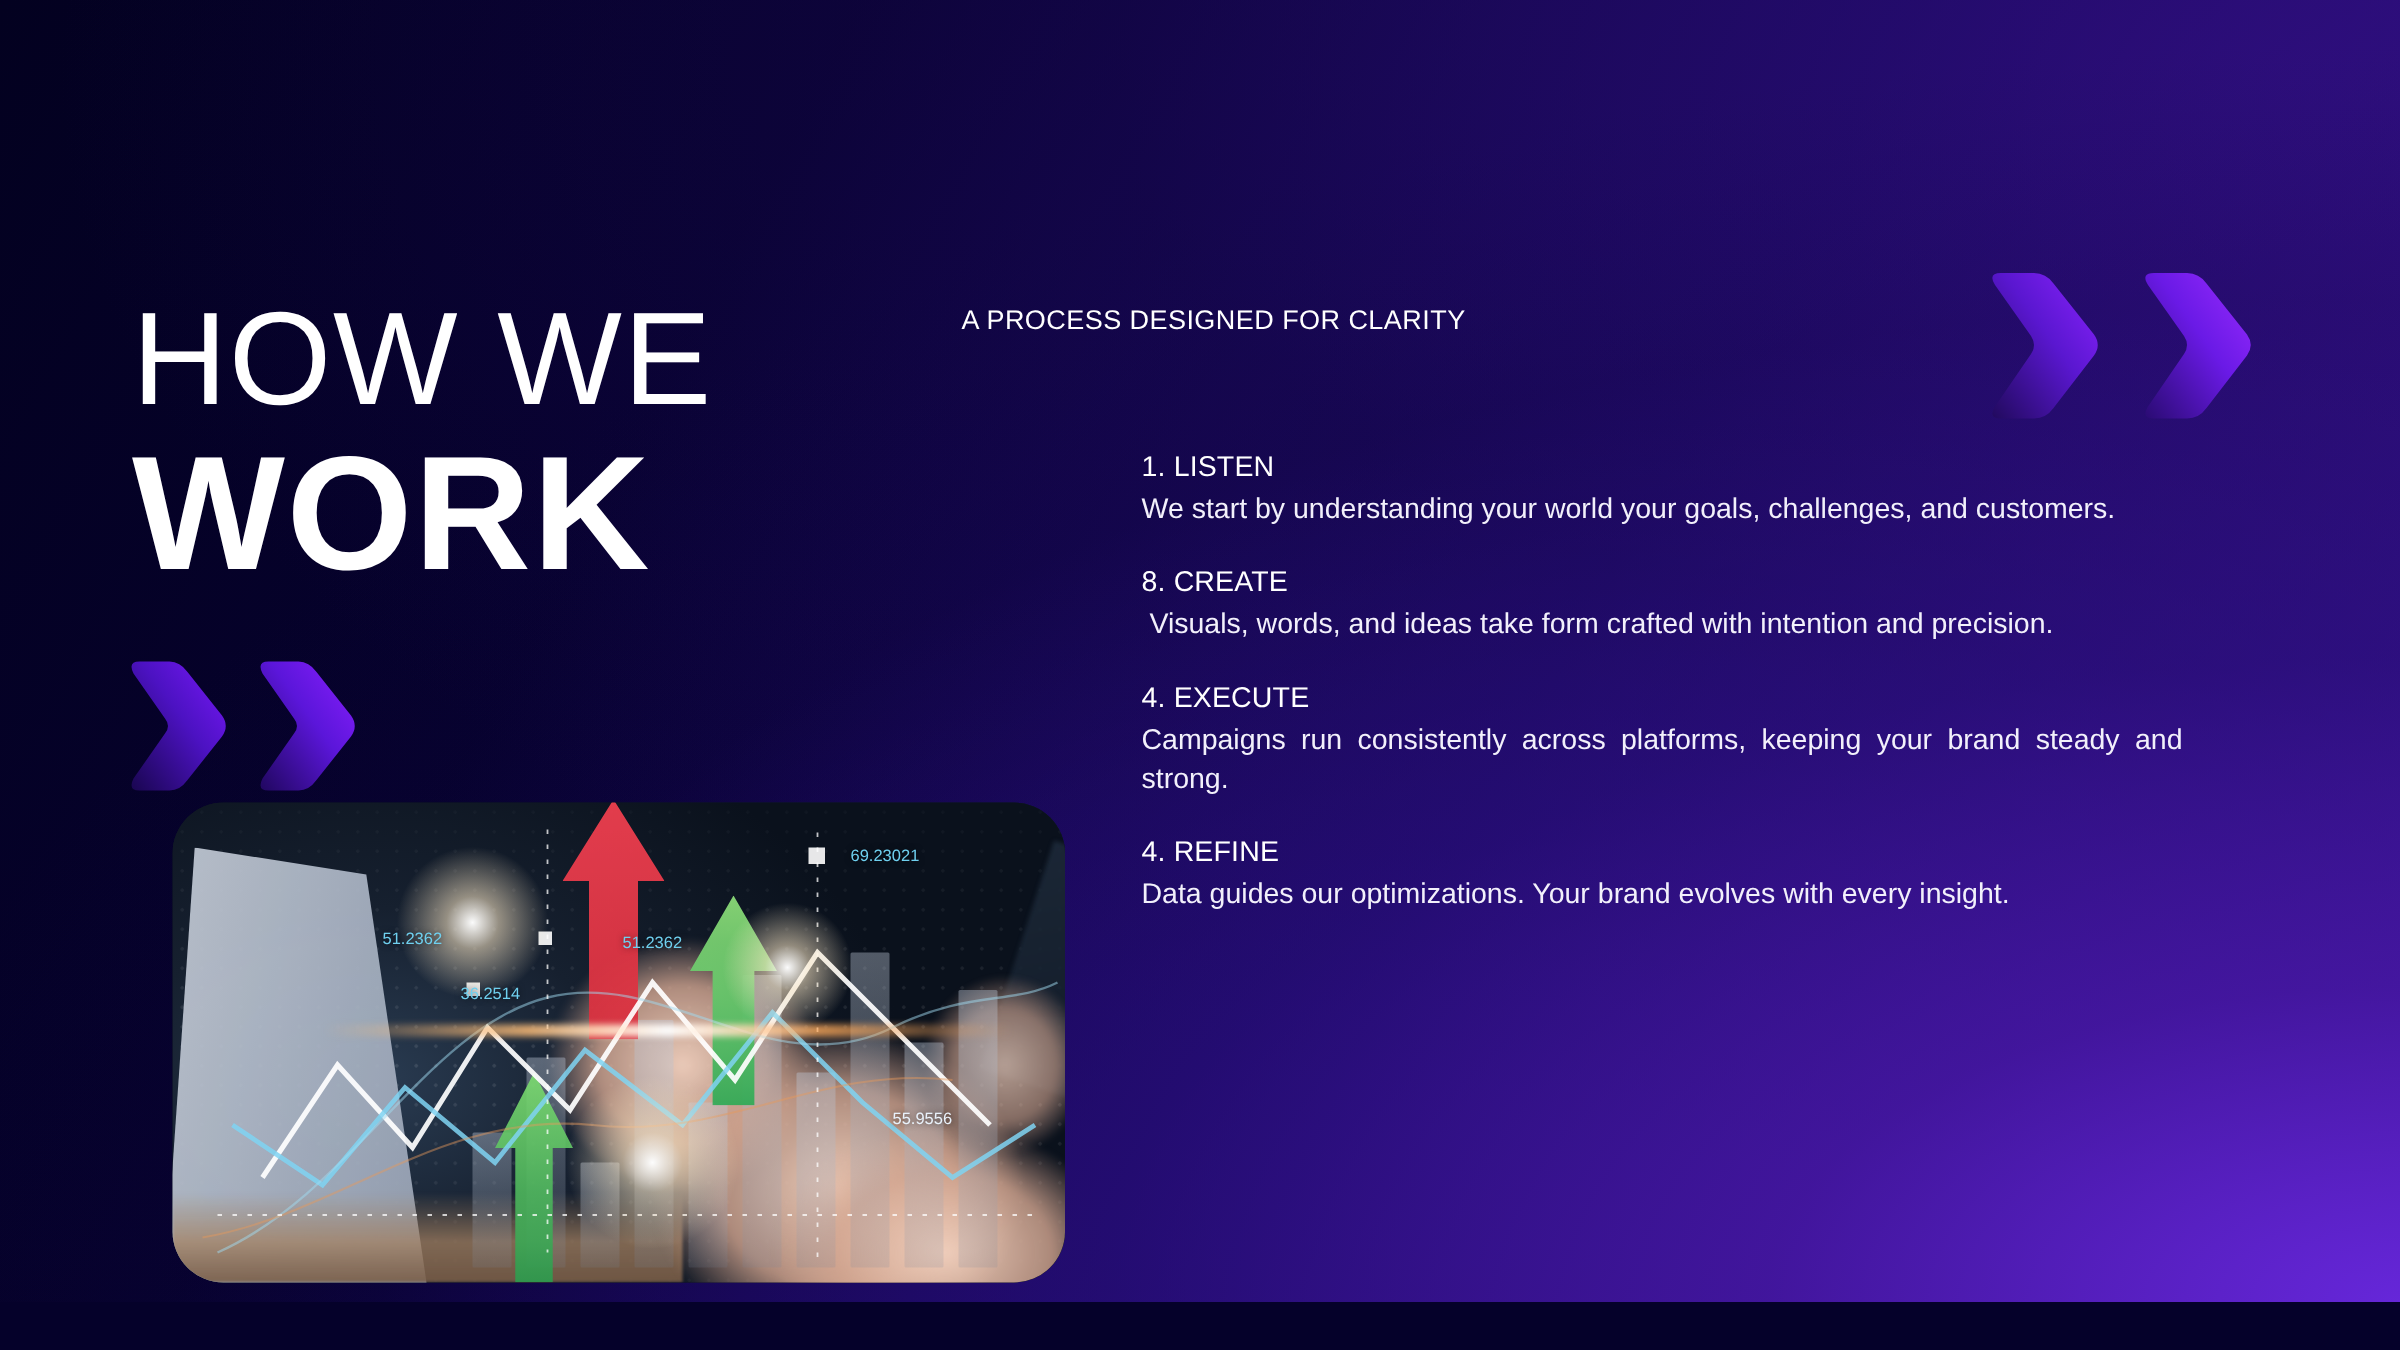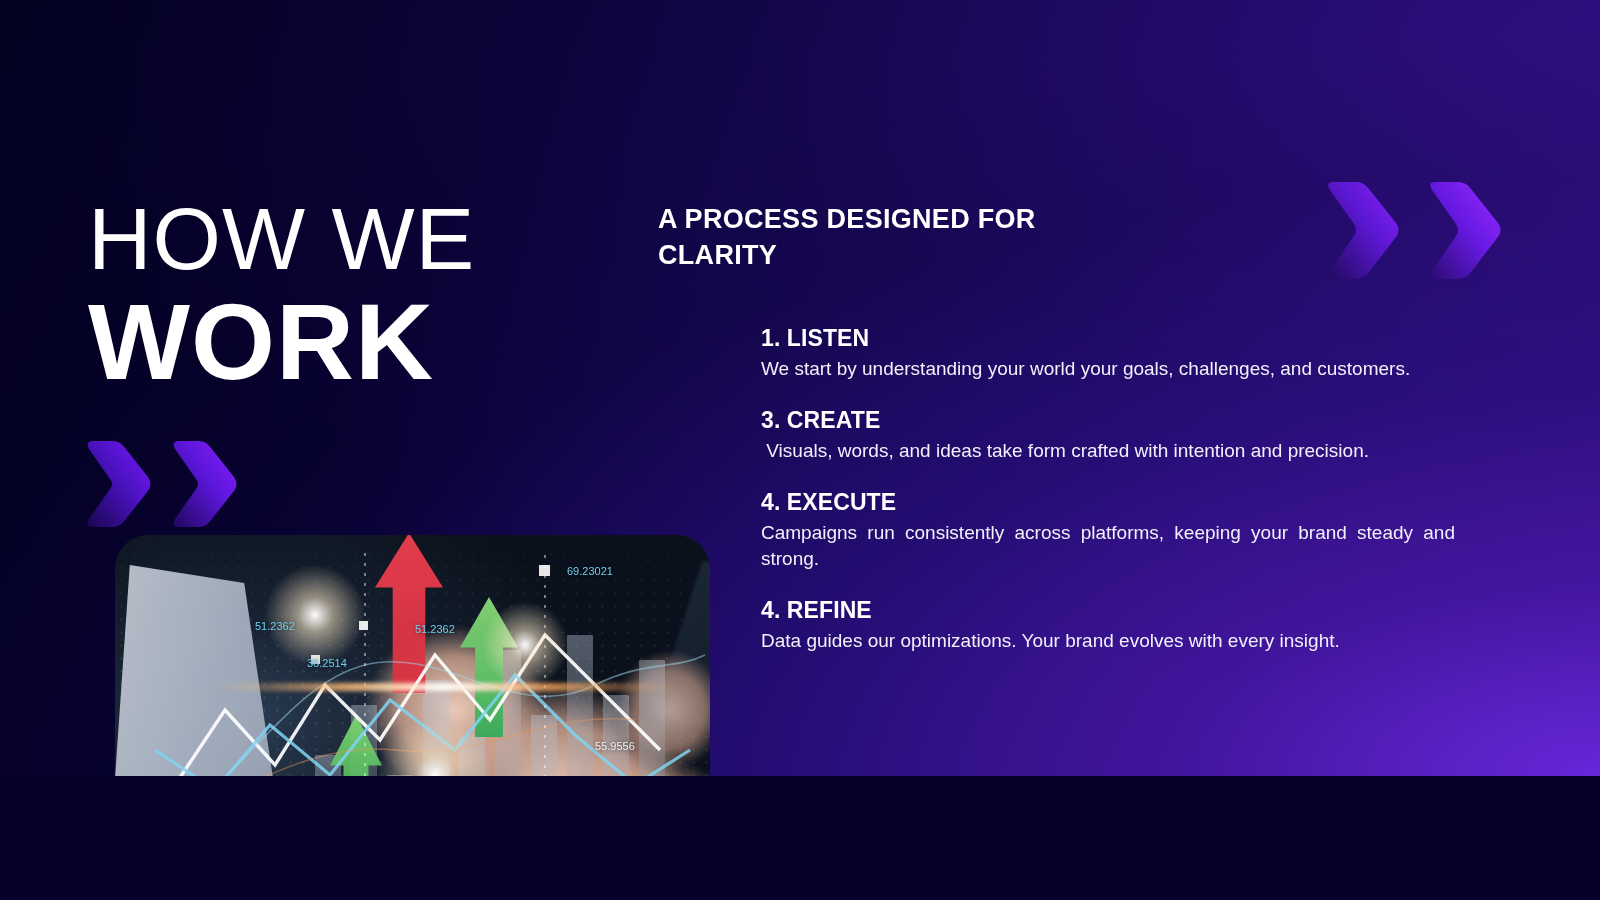--- a/index.html
+++ b/index.html
@@ -4,21 +4,21 @@
 <style>
   * { margin:0; padding:0; box-sizing:border-box; }
   html, body {
     width:1600px; height:900px; overflow:hidden;
     font-family:"Liberation Sans", sans-serif;
     background:#05012a;
   }
 
   .slide {
     position:relative;
-    width:1600px; height:776px;
+    width:1600px; height:868px;
     overflow:hidden;
     background:
       radial-gradient(120% 110% at 100% 100%, rgba(104,40,220,0.92) 0%, rgba(69,23,160,0.80) 22%, rgba(45,16,128,0.55) 45%, rgba(20,6,70,0.15) 70%, rgba(5,1,40,0) 88%),
       radial-gradient(130% 120% at 96% 6%, rgba(45,14,120,0.75) 0%, rgba(26,8,82,0.45) 38%, rgba(6,1,38,0) 72%),
       linear-gradient(118deg, #030120 0%, #07023097 28%, #1a0866 62%, #3c12a0 88%, #4d18b8 100%);
   }
 
   
   .title-block {
     position:absolute; left:88px; top:196px;
@@ -163,39 +163,37 @@
     background-size:13px 13px;
     opacity:.35;
     mask-image:linear-gradient(180deg, rgba(0,0,0,.2) 0%, rgba(0,0,0,.9) 55%, rgba(0,0,0,.25) 100%);
   }
 
   
   .right-col { position:absolute; left:641px; top:202px; width:820px; }
 
   .kicker {
     color:#ffffff;
-    font-size:27px;
-    font-weight:700;
+    font-size:18px;
+    font-weight:400;
     line-height:1.33;
     letter-spacing:0.3px;
     max-width:440px;
-    margin-left:17px;
   }
 
   .steps { position:absolute; left:761px; top:300px; width:694px; }
   .step { margin-bottom:24px; }
   .step:last-child { margin-bottom:0; }
   .step-title {
     color:#ffffff;
-    font-size:23px;
-    font-weight:700;
+    font-size:19px;
+    font-weight:400;
     letter-spacing:0.1px;
     line-height:1.25;
     margin-bottom:3px;
-    margin-top:24px;
   }
   .step-body {
     color:#f2f0fb;
     font-size:19px;
     font-weight:400;
     line-height:1.38;
     text-align:justify;
     text-justify:inter-word;
     white-space:pre-wrap;
   }
@@ -329,21 +327,21 @@
   </div>
 
   <div class="steps">
     <div class="step">
       <div class="step-title">1. LISTEN</div>
       <div class="step-body">We start by understanding your world your goals, challenges, and customers.</div>
     </div>
     <div class="step">
     </div>
     <div class="step">
-      <div class="step-title">3. CREATE</div>
+      <div class="step-title">8. CREATE</div>
       <div class="step-body"> Visuals, words, and ideas take form crafted with intention and precision.</div>
     </div>
     <div class="step">
       <div class="step-title">4. EXECUTE</div>
       <div class="step-body">Campaigns run consistently across platforms, keeping your brand steady and strong.</div>
     </div>
     <div class="step">
       <div class="step-title">4. REFINE</div>
       <div class="step-body">Data guides our optimizations. Your brand evolves with every insight.</div>
     </div>

